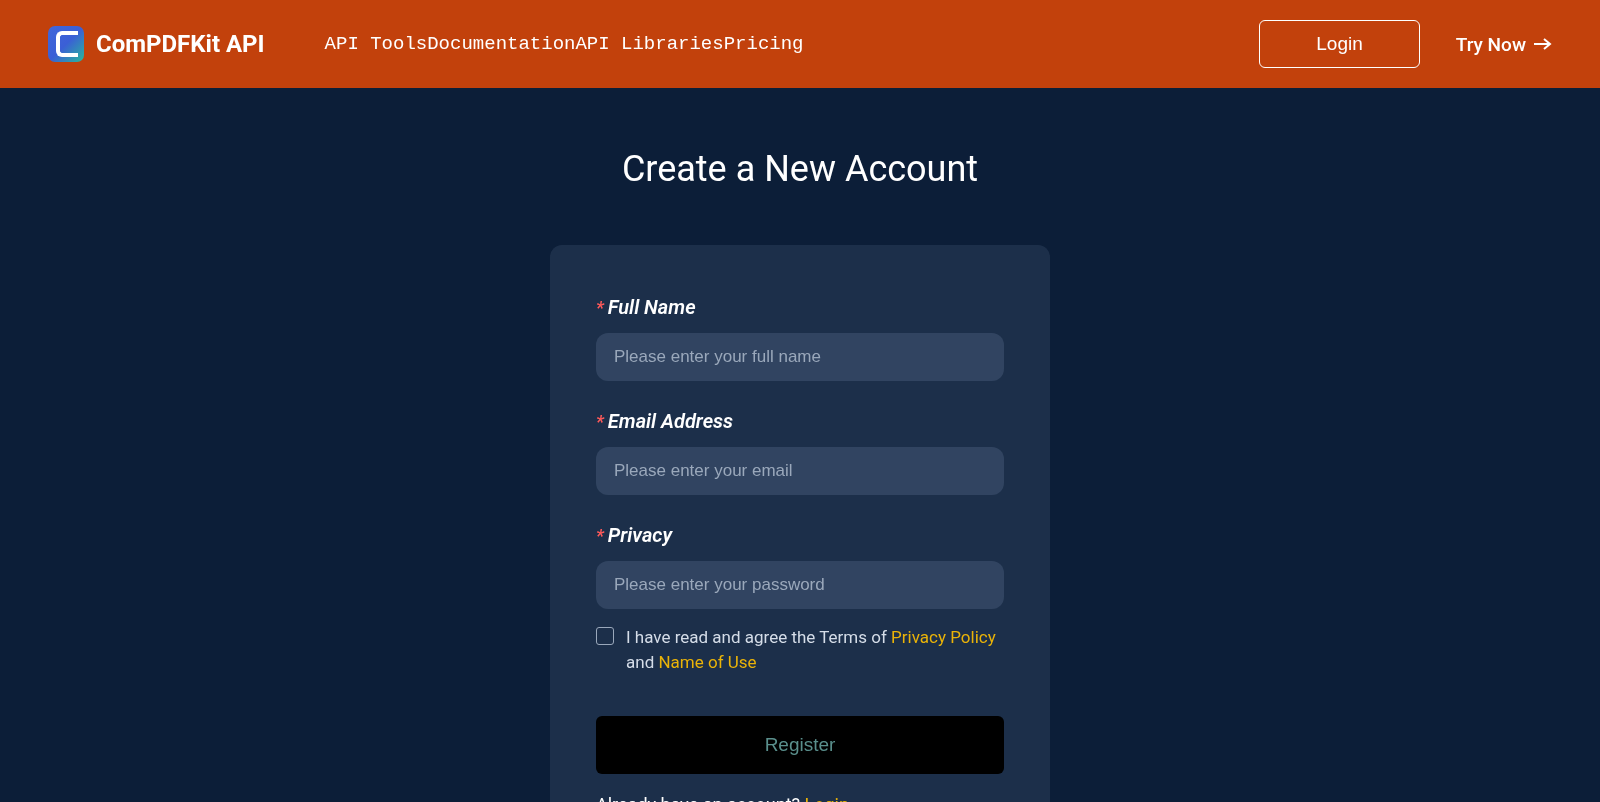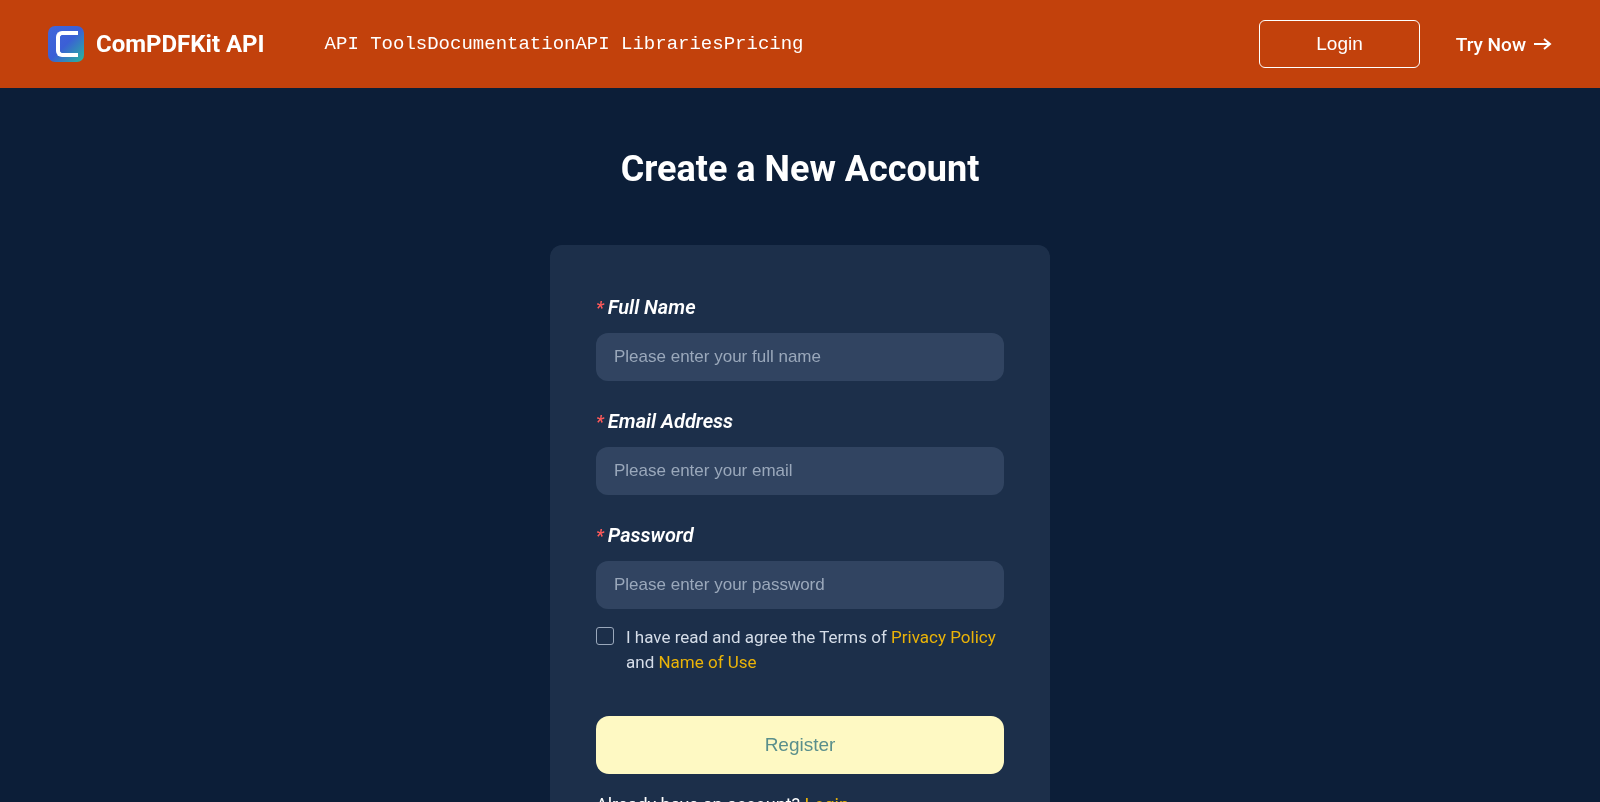--- a/index.html
+++ b/index.html
@@ -91,21 +91,21 @@
       height: 12px;
     }
     .main {
       display: flex;
       flex-direction: column;
       align-items: center;
       padding-top: 60px;
     }
     .page-title {
       font-size: 36px;
-      font-weight: 700;
+      font-weight: 400;
       color: #ffffff;
       margin-bottom: 55px;
     }
     .form-card {
       background: rgba(60, 80, 110, 0.35);
       border-radius: 12px;
       padding: 50px 46px 38px;
       width: 500px;
     }
     .form-group {
@@ -158,24 +158,24 @@
       font-size: 17px;
       color: #d5dde8;
       line-height: 1.45;
     }
     .link {
       color: #eab308;
       cursor: pointer;
     }
     .register-btn {
       width: 100%;
-      background: #fef9c3;
+      background: #000000;
       color: #5a8f8c;
       border: none;
-      border-radius: 13px;
+      border-radius: 6px;
       padding: 18px;
       font-size: 19px;
       font-weight: 500;
       cursor: pointer;
       margin-bottom: 20px;
     }
     .already-text {
       font-size: 18px;
       color: #ffffff;
     }
@@ -221,21 +221,21 @@
 
     <div class="form-group">
       <label class="form-label">
         <span class="required-mark">*</span><span>Email Address</span>
       </label>
       <input type="email" class="form-input" placeholder="Please enter your email" style="">
     </div>
 
     <div class="form-group" style="margin-bottom:0">
       <label class="form-label">
-        <span class="required-mark">*</span><span>Password</span>
+        <span class="required-mark">*</span><span>Privacy</span>
       </label>
       <input type="password" class="form-input" placeholder="Please enter your password" style="">
     </div>
 
     <div class="checkbox-row">
       <div class="checkbox"></div>
       <div class="checkbox-text">
         <span>I have read and agree the Terms of </span><span class="link">Privacy Policy</span><span> and </span><span class="link">Name of Use</span>
       </div>
     </div>

